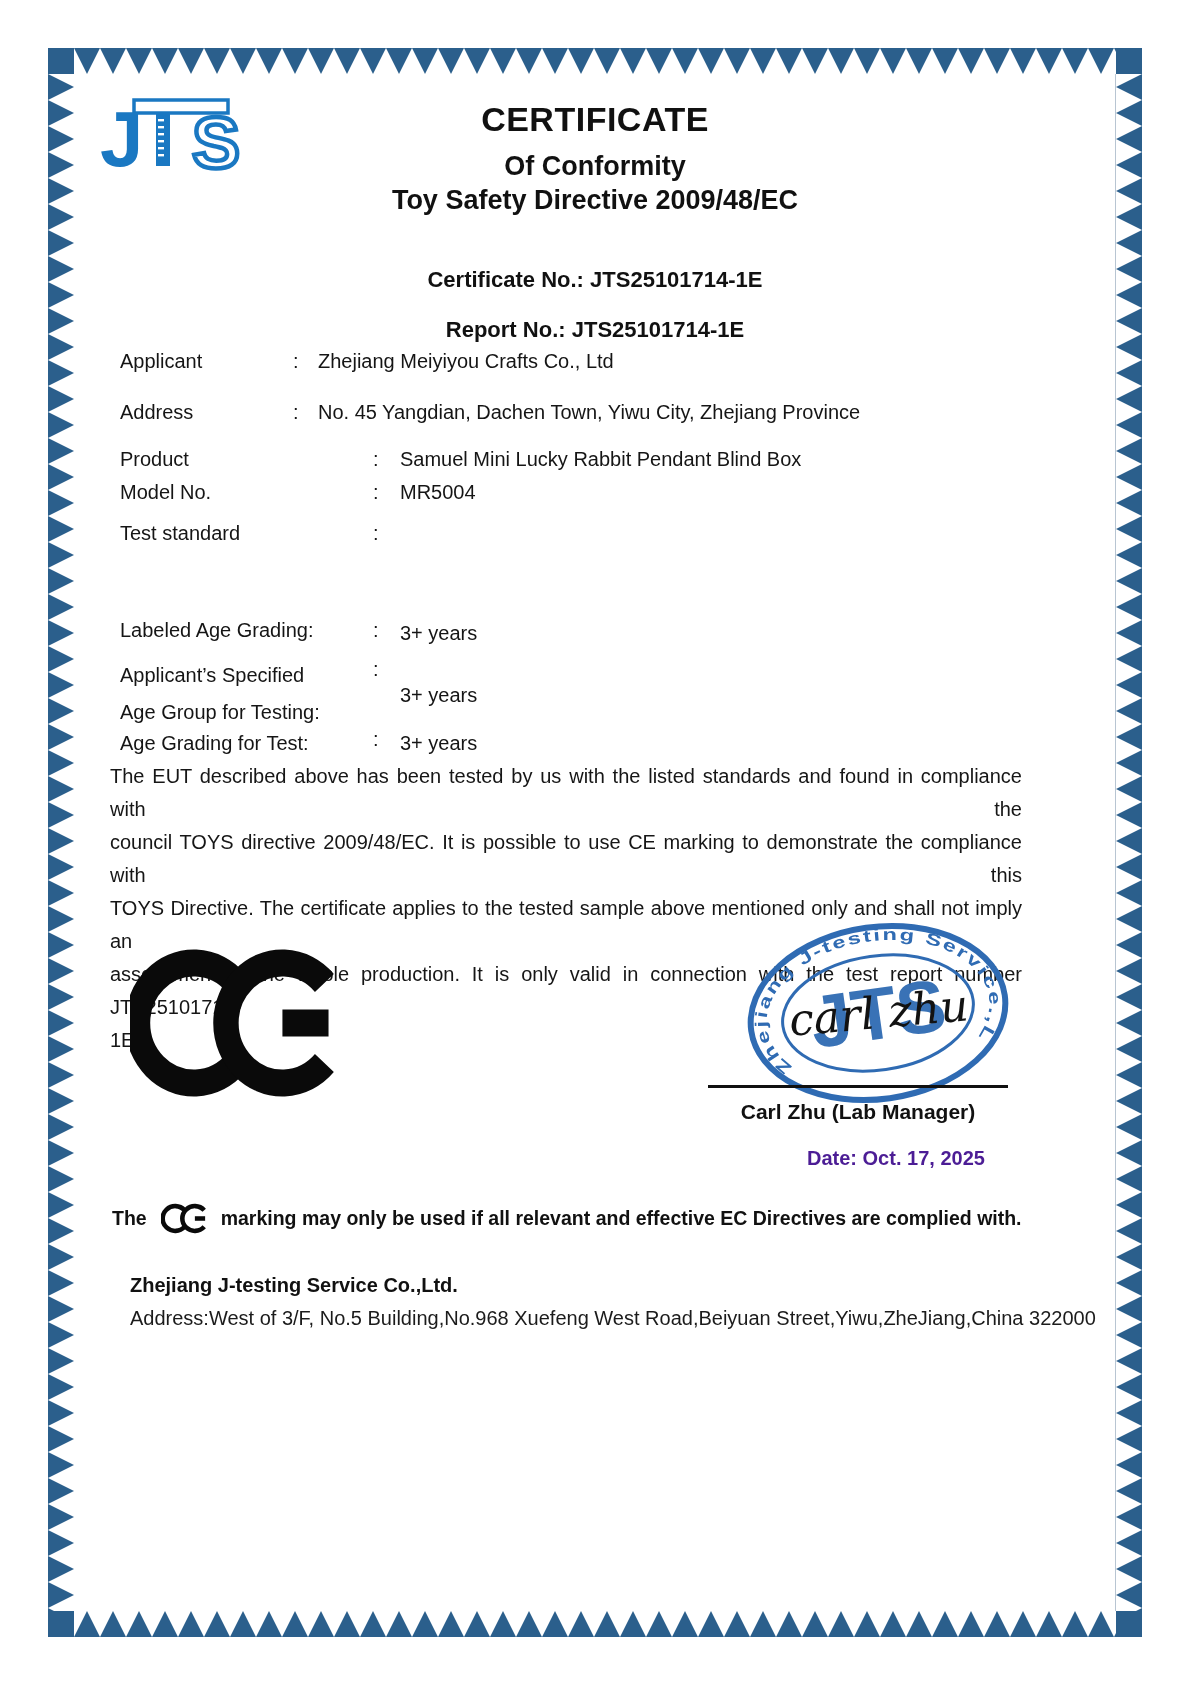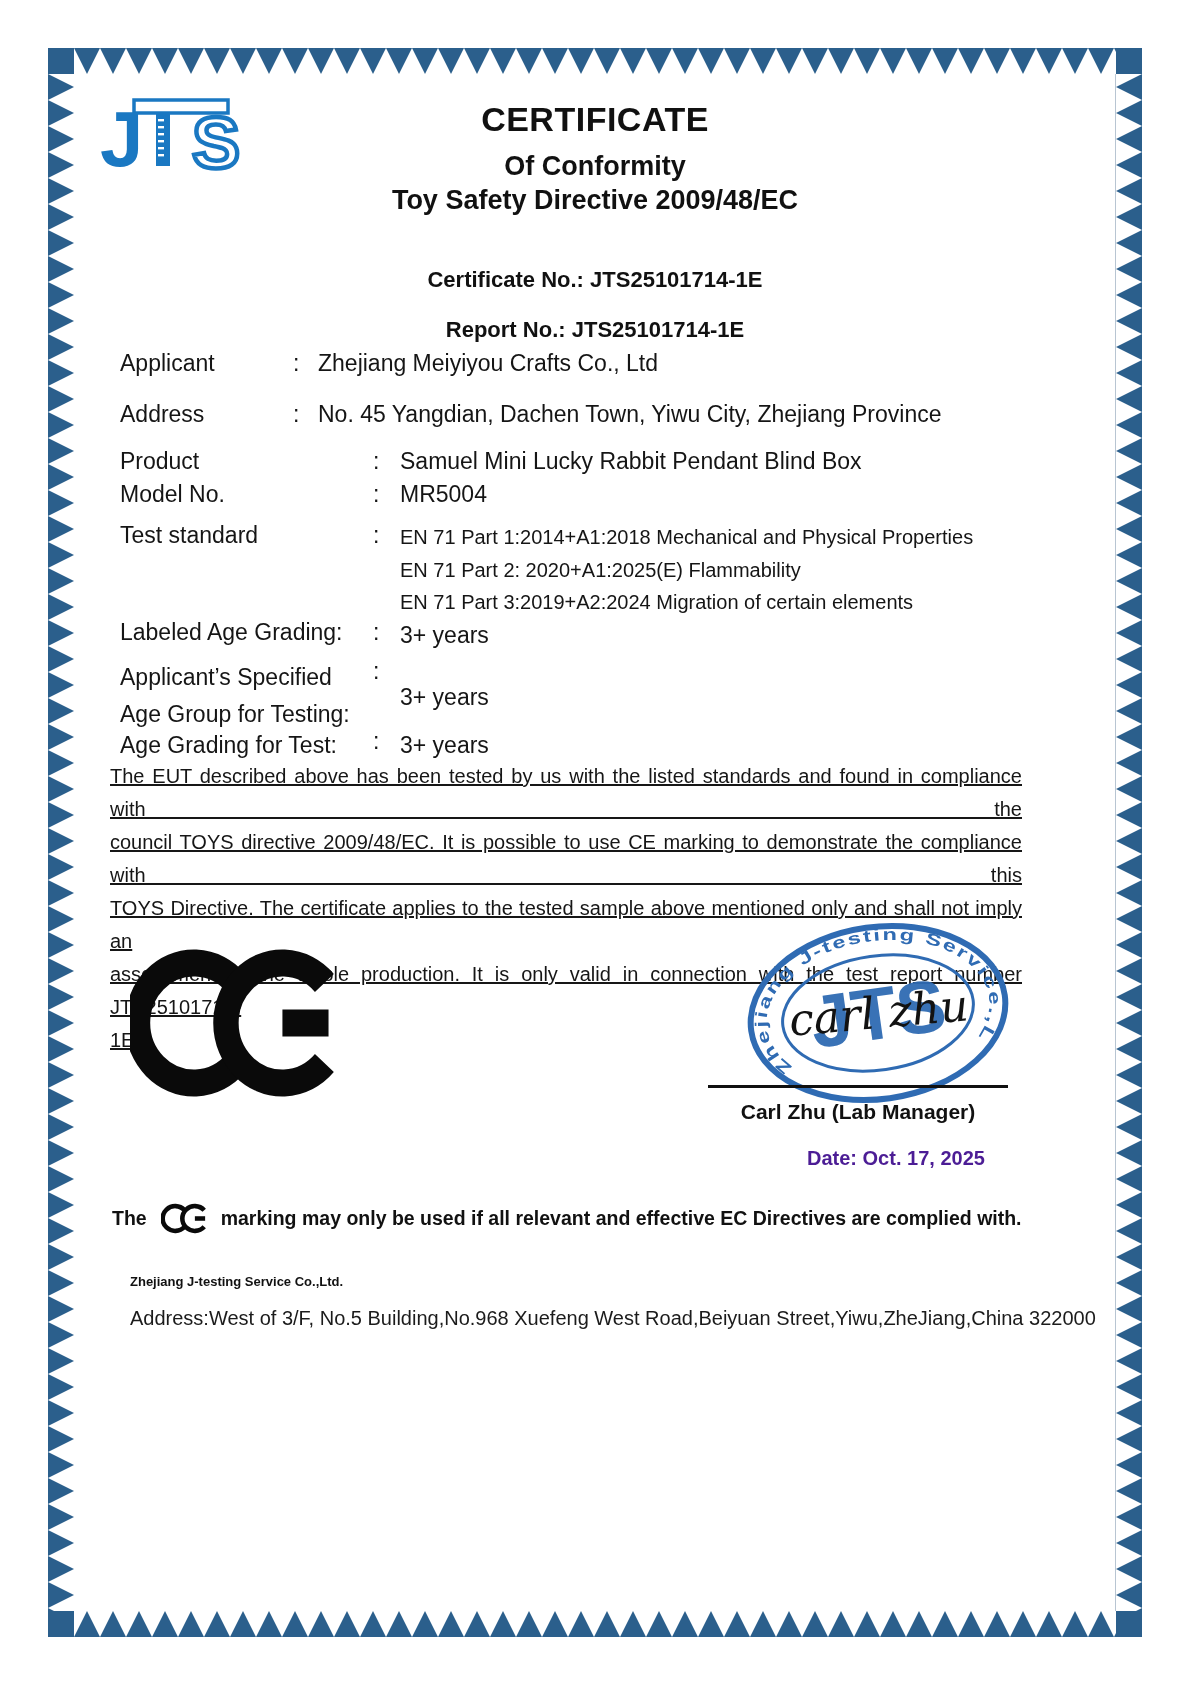--- a/index.html
+++ b/index.html
@@ -8,43 +8,43 @@
     background:#ffffff;overflow:hidden;
     font-family:"Liberation Sans", sans-serif;color:#151515;
   }
   svg{display:block;}
   .border-svg{position:absolute;left:0;top:0;}
   .logo-svg{position:absolute;left:100px;top:94px;}
   .center-col{position:absolute;left:110px;width:970px;text-align:center;}
   .doc-title{font-size:34px;font-weight:bold;letter-spacing:.5px;color:#111;}
   .doc-sub{font-size:27px;font-weight:bold;color:#111;}
   .cert-no{font-size:22px;font-weight:bold;color:#111;}
-  .row{position:absolute;left:0;width:1084px;height:26px;font-size:23px;padding-left:8px;}
+  .row{position:absolute;left:0;width:1084px;height:26px;font-size:20px;padding-left:8px;}
   .row .lbl{position:absolute;left:120px;white-space:nowrap;}
   .row .col-a{position:absolute;left:293px;}
   .row .col-b{position:absolute;left:373px;}
   .row .val-a{position:absolute;left:318px;white-space:nowrap;}
   .row .val-b{position:absolute;left:400px;white-space:nowrap;}
   .ts-lines{position:absolute;left:400px;top:521px;font-size:20px;line-height:32.5px;white-space:nowrap;}
   .statement{
     position:absolute;left:110px;top:760px;width:912px;
-    font-size:20px;line-height:33px;color:#161616;text-decoration:underline;
+    font-size:20px;line-height:33px;color:#161616;
   }
   .statement .jl{text-align:justify;text-align-last:justify;}
   .statement .last{text-align:left;}
   .ce-big{position:absolute;left:130px;top:948px;}
   .stamp-wrap{position:absolute;left:742px;top:918px;}
   .sig-line{position:absolute;left:708px;top:1085px;width:300px;height:3px;background:#101010;}
   .sig-name{position:absolute;left:708px;top:1100px;width:300px;text-align:center;
     font-size:21px;font-weight:bold;color:#111;}
   .date-line{position:absolute;left:807px;top:1147px;font-size:20px;font-weight:bold;color:#4c1d95;white-space:nowrap;}
   .ce-note{position:absolute;left:112px;top:1203px;width:940px;display:flex;align-items:center;
     font-size:19.5px;font-weight:bold;color:#111;}
   .ce-note .ce-sm{margin:0 14px 0 14px;flex:0 0 auto;}
-  .footer-company{position:absolute;left:130px;top:1274px;font-size:13px;font-weight:bold;color:#111;white-space:nowrap;}
+  .footer-company{position:absolute;left:130px;top:1274px;font-size:20px;font-weight:bold;color:#111;white-space:nowrap;}
   .footer-addr{position:absolute;left:130px;top:1307px;font-size:20px;color:#1b1b1b;white-space:nowrap;}
   .footer-cs{position:absolute;left:131px;top:1339px;font-size:20px;color:#1b1b1b;white-space:nowrap;}
   .footer-cs .web{margin-left:36px;}
 </style>
 </head>
 <body>
 
 <div class="page">
 
   <svg class="border-svg" width="1190" height="1683" viewBox="0 0 1190 1683">
@@ -121,25 +121,20 @@
   </div>
   <div class="row" style="top:481px;">
     <span class="lbl">Model No.</span>
     <span class="col-b">:</span>
     <span class="val-b">MR5004</span>
   </div>
 
   <div class="row" style="top:514px;margin-top:8px;">
     <span class="lbl">Test standard</span>
     <span class="col-b">:</span>
-  </div>
-  <div class="ts-lines">
-    <div>EN 71 Part 1:2014+A1:2018 Mechanical and Physical Properties</div>
-    <div>EN 71 Part 2: 2020+A1:2025(E) Flammability</div>
-    <div>EN 71 Part 3:2019+A2:2024 Migration of certain elements</div>
   </div>
 
   <div class="row" style="top:619px;">
     <span class="lbl">Labeled Age Grading:</span>
     <span class="col-b">:</span>
     <span class="val-b" style="top:3px;">3+ years</span>
   </div>
 
   <div class="row" style="top:652px;height:70px;margin-top:6px;">
     <span class="lbl" style="top:6px;">Applicant’s Specified</span>

